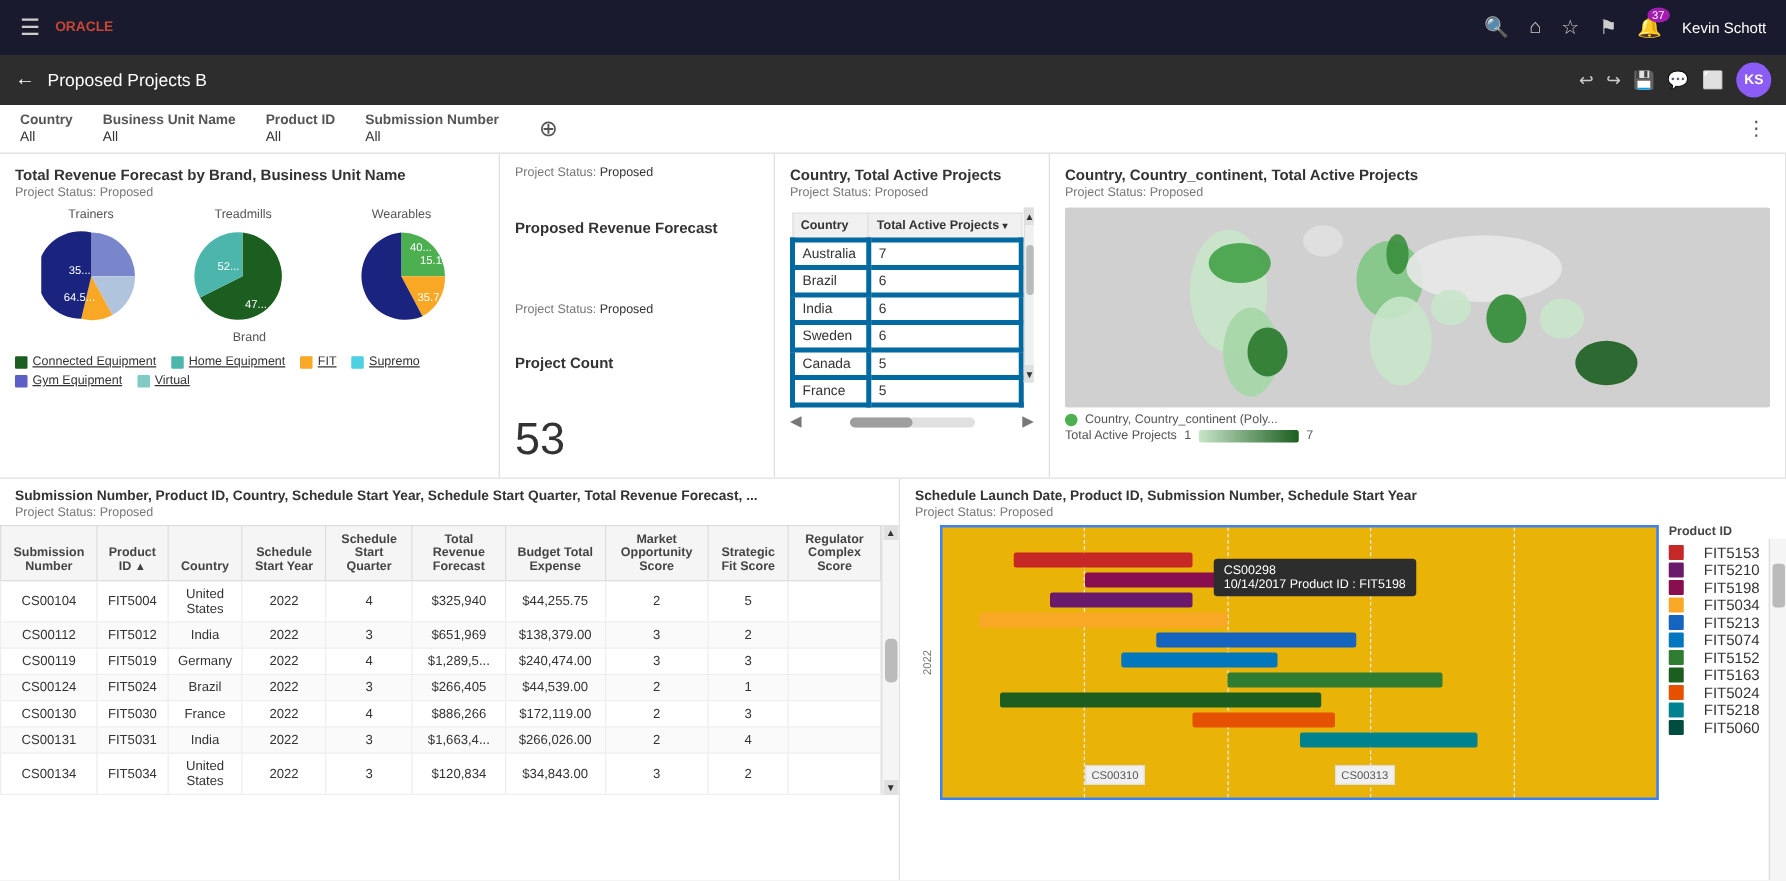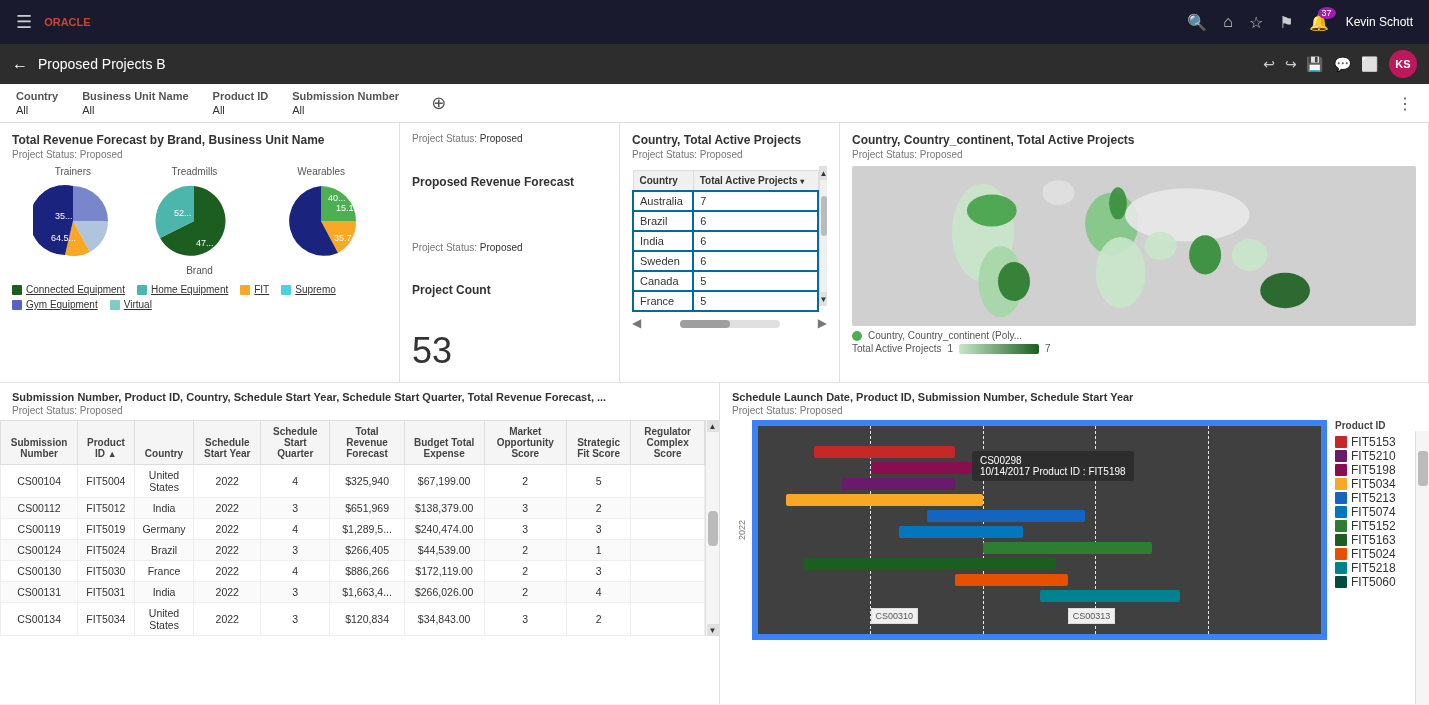--- a/index.html
+++ b/index.html
@@ -35,21 +35,21 @@
       padding: 0 12px;
       gap: 10px;
       justify-content: space-between;
     }
     .breadcrumb-left { display: flex; align-items: center; gap: 10px; }
     .breadcrumb-title { font-size: 14px; font-weight: 500; }
     .breadcrumb-icons { display: flex; align-items: center; gap: 10px; }
     .breadcrumb-icon { color: #ccc; font-size: 14px; cursor: pointer; }
     .avatar-small {
       width: 28px; height: 28px; border-radius: 50%;
-      background: #be185d; color: white;
+      background: #8b5cf6; color: white;
       display: flex; align-items: center; justify-content: center;
       font-size: 11px; font-weight: bold;
     }
 
     
     .filter-bar {
       background: white;
       border-bottom: 1px solid #ddd;
       padding: 6px 16px;
       display: flex;
@@ -111,21 +111,21 @@
     .brand-legend { display: flex; flex-wrap: wrap; gap: 4px 12px; margin-top: 8px; text-decoration: underline; }
     .legend-item { display: flex; align-items: center; gap: 4px; font-size: 10px; }
     .legend-dot { width: 10px; height: 10px; border-radius: 1px; flex-shrink: 0; }
 
     
     .panel-country {
       flex: 0 0 220px;
     }
     .country-table { width: 100%; border-collapse: collapse; font-size: 11px; margin-top: 4px; }
     .country-table th { background: #f0f0f0; padding: 4px 6px; text-align: left; border: 1px solid #ddd; font-size: 10px; }
-    .country-table td { padding: 3px 6px; border: 2px solid #0369a1; }
+    .country-table td { padding: 3px 6px; border: 4px solid #0369a1; }
     .sort-arrow { font-size: 8px; }
 
     
     .panel-map { flex: 1; }
     .map-container {
       width: 100%;
       height: 160px;
       background: #e8e8e8;
       border-radius: 2px;
       position: relative;
@@ -178,21 +178,21 @@
 
     
     .panel-schedule {
       flex: 1;
       padding: 8px 12px;
       background: white;
       overflow: hidden;
     }
     .panel-schedule-title { font-size: 11px; font-weight: 600; margin-bottom: 2px; }
     .panel-schedule-subtitle { font-size: 10px; color: #777; margin-bottom: 4px; }
-    .gantt-legend-item { display: flex; align-items: center; gap: 4px; }
+    .gantt-legend-item { display: flex; align-items: center; gap: 16px; }
     .gantt-legend-color { width: 12px; height: 12px; border-radius: 1px; }
 
     .scrollbar-v {
       width: 8px;
       background: #f0f0f0;
       border-left: 1px solid #ddd;
       position: relative;
     }
     .scrollbar-thumb {
       width: 6px;
@@ -484,21 +484,21 @@
               </tr>
             </thead>
             <tbody>
               <tr>
                 <td>CS00104</td>
                 <td>FIT5004</td>
                 <td>United States</td>
                 <td>2022</td>
                 <td>4</td>
                 <td>$325,940</td>
-                <td>$67,199.00</td>
+                <td>$44,255.75</td>
                 <td>2</td>
                 <td>5</td>
                 <td></td>
               </tr>
               <tr>
                 <td>CS00112</td>
                 <td>FIT5012</td>
                 <td>India</td>
                 <td>2022</td>
                 <td>3</td>
@@ -584,21 +584,21 @@
 
     <div class="panel-schedule" style="position:relative;">
       <div class="panel-schedule-title">Schedule Launch Date, Product ID, Submission Number, Schedule Start Year</div>
       <div class="panel-schedule-subtitle">Project Status: Proposed</div>
       <div style="display:flex;height:220px;position:relative;">
 
         <div style="width:20px;display:flex;align-items:center;justify-content:center;font-size:9px;color:#777;">
           <span style="writing-mode:vertical-rl;transform:rotate(180deg);">2022</span>
         </div>
 
-        <div style="flex:1;background:#404040;border:6px solid #3b82f6;position:relative;overflow:hidden;">
+        <div style="flex:1;background:#eab308;border:2px solid #3b82f6;position:relative;overflow:hidden;">
 
           <div style="position:absolute;top:0;left:0;right:0;bottom:0;display:flex;">
             <div style="flex:1;border-right:1px dashed #e8e8e8;"></div>
             <div style="flex:1;border-right:1px dashed #e8e8e8;"></div>
             <div style="flex:1;border-right:1px dashed #e8e8e8;"></div>
             <div style="flex:1;border-right:1px dashed #e8e8e8;"></div>
             <div style="flex:1;"></div>
           </div>
 
           <div style="position:absolute;top:20px;left:10%;width:25%;height:12px;background:#c62828;border-radius:2px;"></div>

